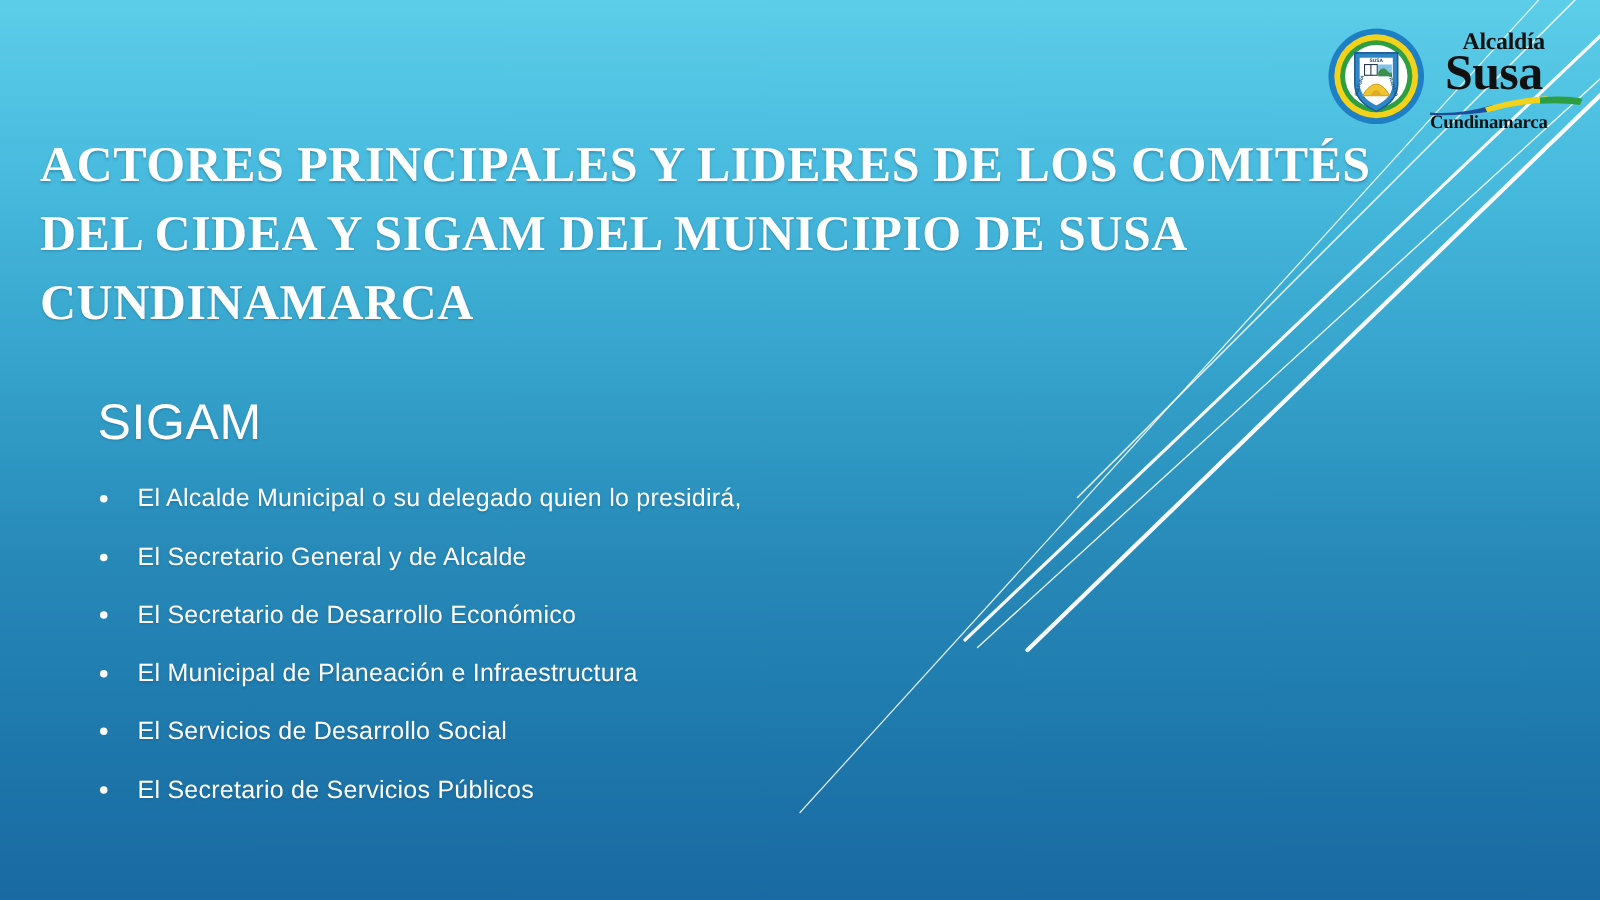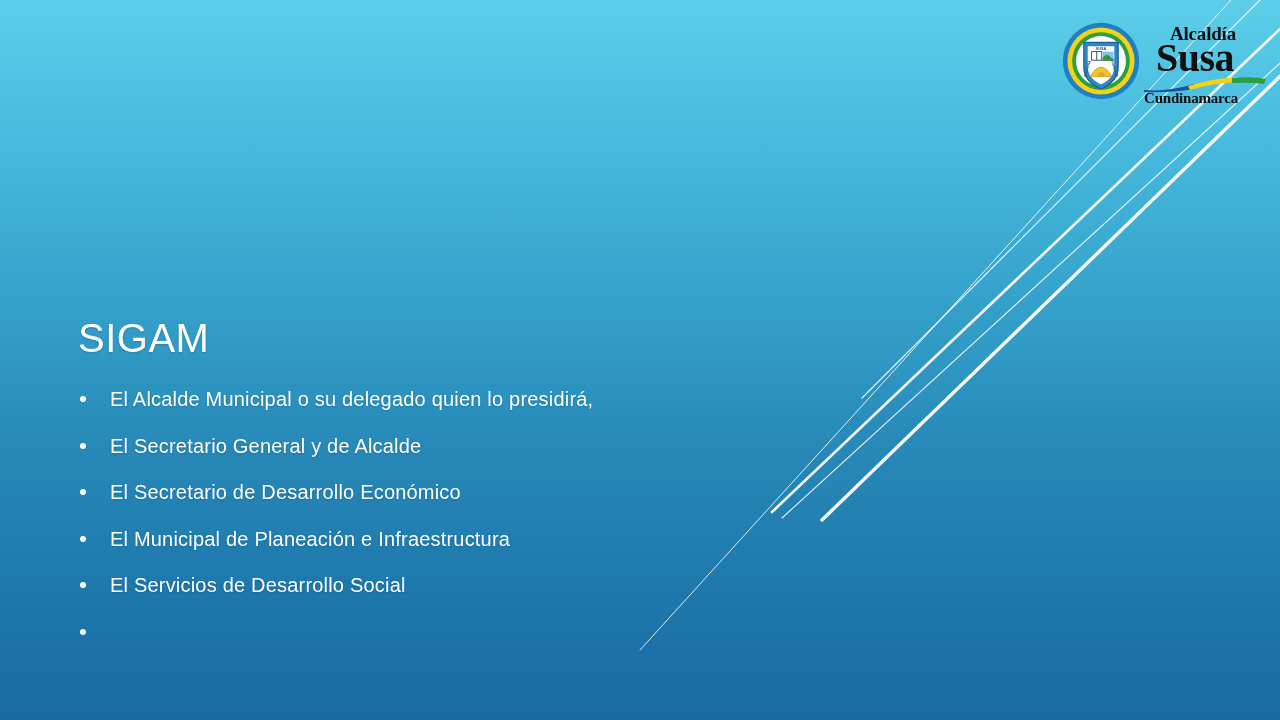--- a/index.html
+++ b/index.html
@@ -90,20 +90,25 @@
   <svg id="deco" viewBox="0 0 1280 720" preserveAspectRatio="none">
     <g stroke="#ffffff" fill="none" stroke-linecap="round">
       <line x1="1280" y1="-20" x2="862" y2="398" stroke-width="1.2" opacity=".92"></line>
       <line x1="1300" y1="10" x2="772" y2="512" stroke-width="2.6" opacity=".95"></line>
       <line x1="1312" y1="34" x2="782" y2="518" stroke-width="1.1" opacity=".9"></line>
       <line x1="1330" y1="28" x2="822" y2="520" stroke-width="3.4" opacity=".97"></line>
       <line x1="1240" y1="-10" x2="640" y2="650" stroke-width="1.0" opacity=".85"></line>
     </g>
   </svg>
 
+  <div id="title">
+    <div>ACTORES PRINCIPALES Y LIDERES DE LOS COMITÉS</div>
+    <div>DEL CIDEA Y SIGAM DEL MUNICIPIO DE SUSA</div>
+    <div>CUNDINAMARCA</div>
+  </div>
 
   <div id="body-block">
     <div id="subhead">SIGAM</div>
     <ul id="bullets">
       <li>
         <span class="bullet-dot"></span>
         <span>El Alcalde Municipal o su delegado quien lo presidirá,</span>
       </li>
       <li>
         <span class="bullet-dot"></span>
@@ -116,20 +121,21 @@
       <li>
         <span class="bullet-dot"></span>
         <span>El Municipal de Planeación e Infraestructura</span>
       </li>
       <li>
         <span class="bullet-dot"></span>
         <span>El Servicios de Desarrollo Social</span>
       </li>
       <li>
         <span class="bullet-dot"></span>
+        <span>El Secretario de Servicios Públicos</span>
       </li>
     </ul>
   </div>
 
   <div id="logo">
 
     <svg id="crest" viewBox="0 0 100 100">
       <circle cx="50" cy="50" r="49" fill="#1f7fc4"></circle>
       <circle cx="50" cy="50" r="43" fill="#f2d21a"></circle>
       <circle cx="50" cy="50" r="37" fill="#2e9e42"></circle>

